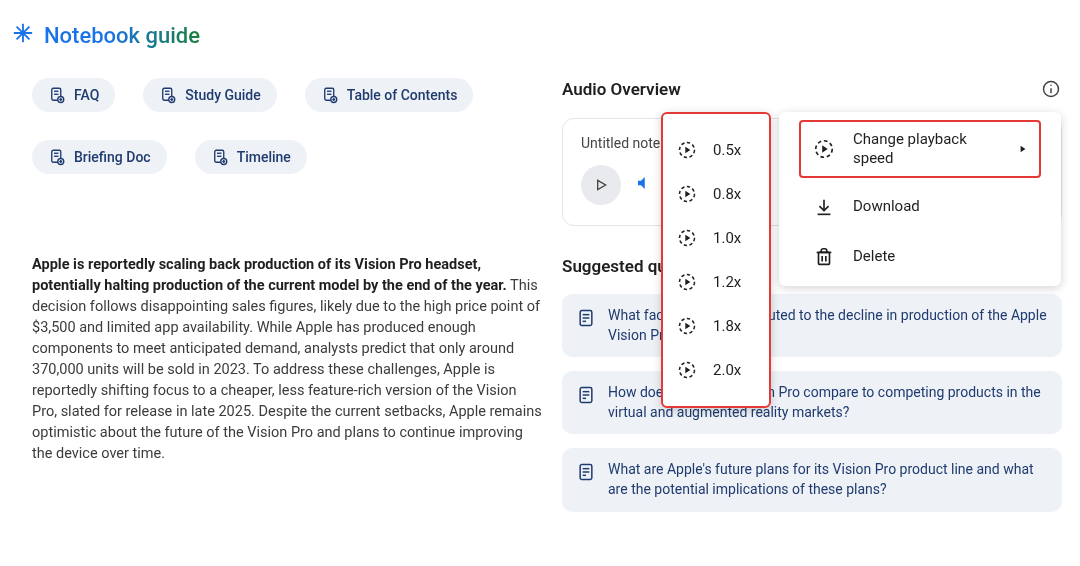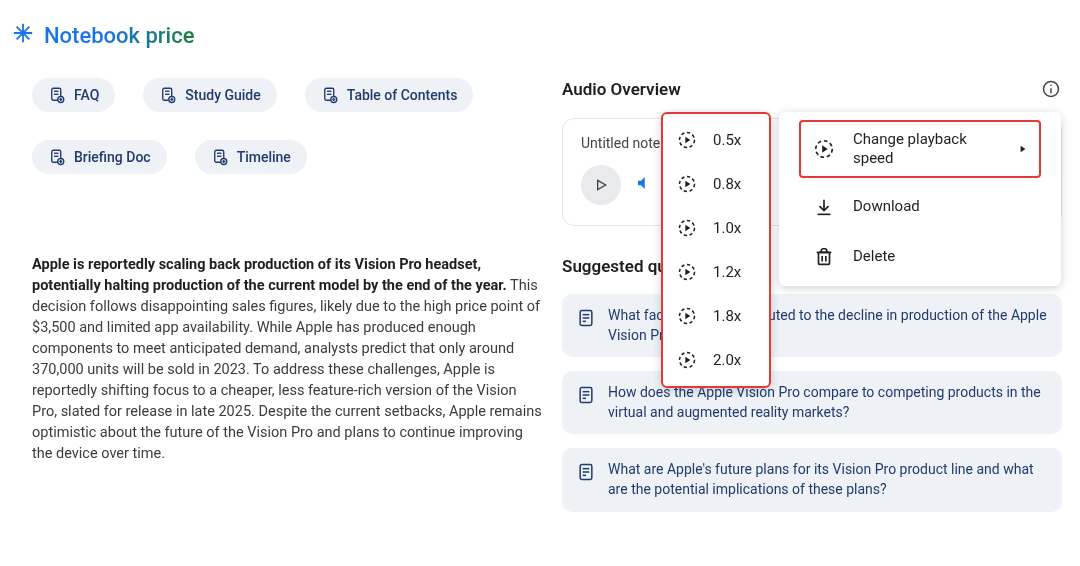--- a/index.html
+++ b/index.html
@@ -23,41 +23,41 @@
   .ao-card { border: 1px solid #e3e5e8; border-radius: 12px; padding: 16px 18px; width: 500px; height: 108px; position: relative; }
   .ao-title { font-size: 14px; color: #444; margin-bottom: 14px; }
   .play-row { display: flex; align-items: center; gap: 14px; }
   .play-btn { width: 40px; height: 40px; border-radius: 50%; background: #e8eaed; display: flex; align-items: center; justify-content: center; cursor: pointer; }
   .sq-section { margin-top: 30px; }
   .sq-list { display: flex; flex-direction: column; gap: 14px; margin-top: 18px; }
   .sq-item { background: #eef1f6; border-radius: 10px; padding: 12px 14px; display: flex; gap: 12px; align-items: flex-start; cursor: pointer; }
   .sq-icon { flex: 0 0 20px; margin-top: 2px; color: #1f3b6f; }
   .sq-text { font-size: 14px; color: #1f3b6f; line-height: 1.4; }
   
-  .speed-menu { position: absolute; left: 661px; top: 112px; width: 110px; background: #fff; border-radius: 6px; box-shadow: 0 2px 10px rgba(0,0,0,0.18); padding: 4px 0; border: 2px solid #e53935; z-index: 6; }
+  .speed-menu { position: absolute; left: 661px; top: 112px; width: 110px; background: #fff; border-radius: 6px; box-shadow: 0 2px 10px rgba(0,0,0,0.18); padding: 14px 0; border: 2px solid #e53935; z-index: 6; }
   .speed-item { display: flex; align-items: center; gap: 16px; padding: 12px 14px; font-size: 15px; color: #1f1f1f; cursor: pointer; }
   .speed-item svg { width: 20px; height: 20px; }
   .action-menu { position: absolute; left: 779px; top: 112px; width: 282px; background: #fff; border-radius: 6px; box-shadow: 0 2px 10px rgba(0,0,0,0.18); padding: 4px 16px; z-index: 5; }
   .action-item { display: flex; align-items: center; gap: 18px; padding: 14px 18px; font-size: 15px; color: #1f1f1f; cursor: pointer; line-height: 1.25; position: relative; }
   .action-item.highlight::after { content: ""; position: absolute; left: 4px; right: 4px; top: 4px; bottom: 4px; border: 2px solid #e53935; border-radius: 4px; pointer-events: none; }
   .action-item .lbl { flex: 1; }
   .action-item svg.ic { width: 22px; height: 22px; flex: 0 0 22px; }
   .chev { width: 8px; height: 8px; }
 </style>
 </head>
 <body>
 <div id="stage">
 
 <div class="header">
   <span>
     <svg class="spark" viewBox="0 0 24 24" fill="none" stroke="#1a73e8" stroke-width="2">
       <path d="M12 2 L12 22 M2 12 L22 12 M5 5 L19 19 M19 5 L5 19"></path>
     </svg>
   </span>
-  <span class="title-gradient">Notebook price</span>
+  <span class="title-gradient">Notebook guide</span>
 </div>
 
 <div class="col-left">
   <div class="pill-row">
     <div class="pill">
       <svg viewBox="0 0 24 24" fill="none" stroke="#1f3b6f" stroke-width="1.8">
             <rect x="5" y="3" width="12" height="16" rx="2"></rect>
             <line x1="8" y1="7" x2="14" y2="7"></line>
             <line x1="8" y1="11" x2="14" y2="11"></line>
             <circle cx="17" cy="18" r="4" fill="#eef1f6"></circle>

